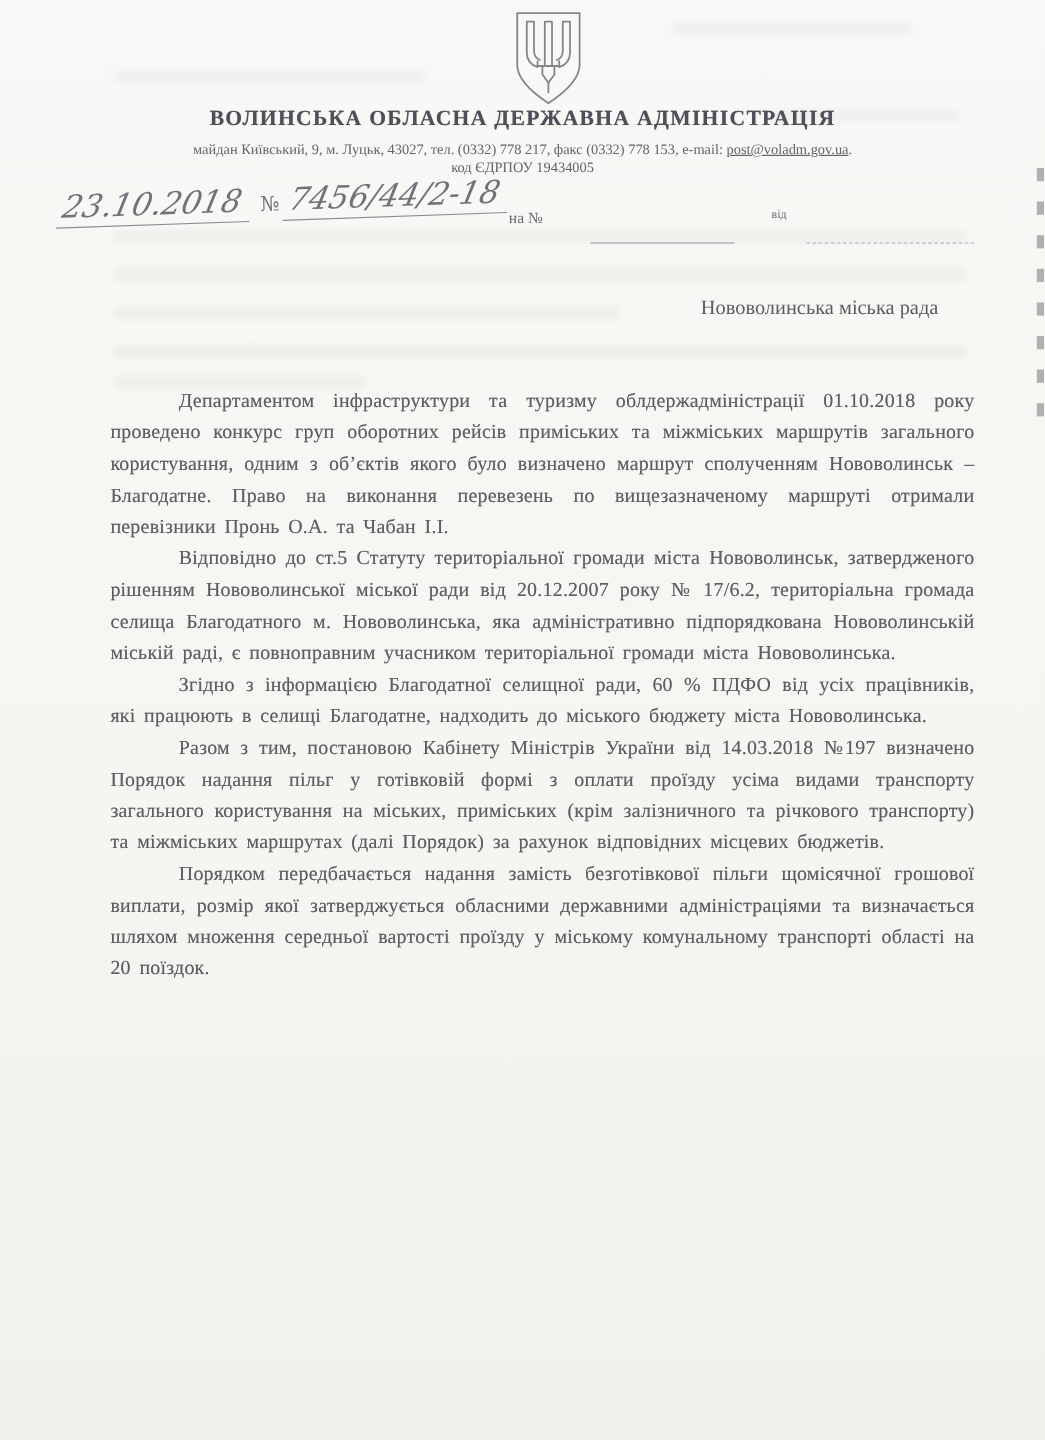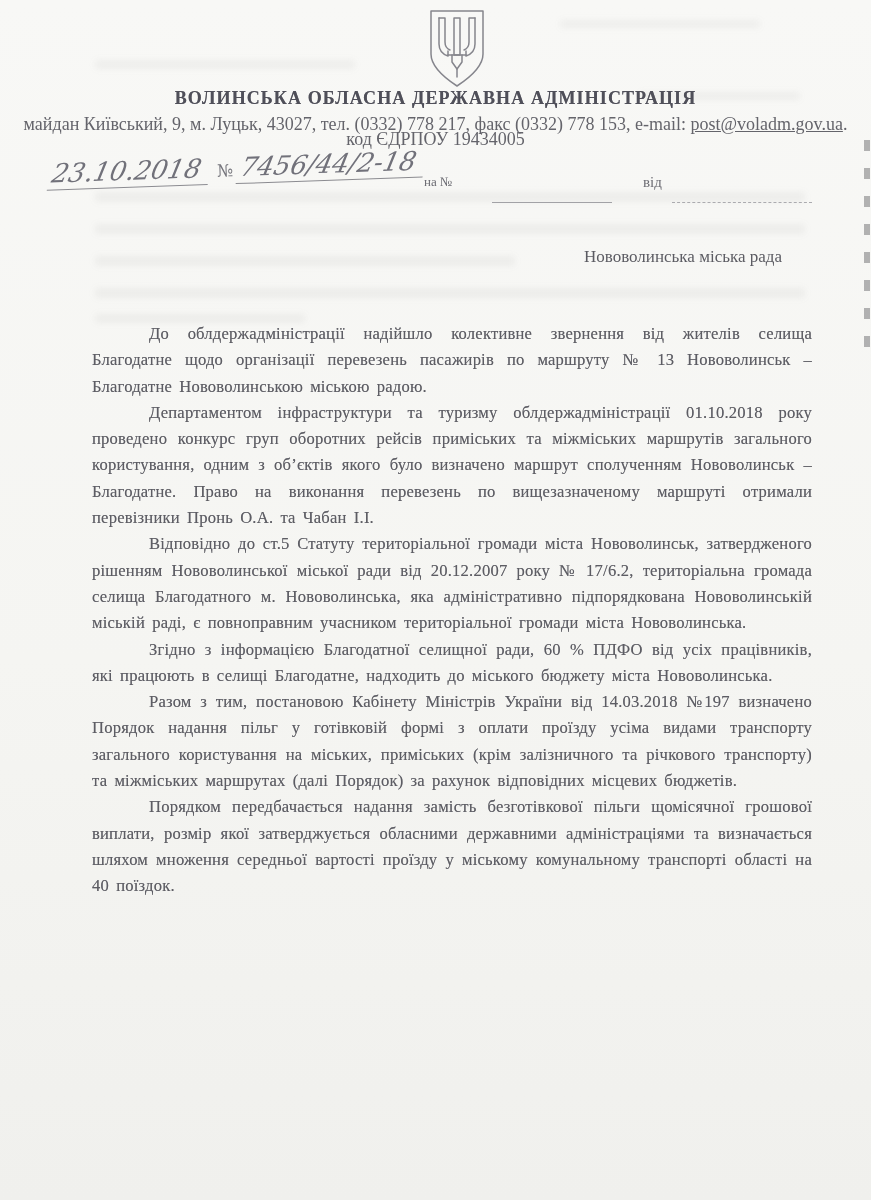--- a/index.html
+++ b/index.html
@@ -14,36 +14,36 @@
   .edge-tick{position:absolute;right:1px;width:6px;height:11px;background:rgba(90,90,96,0.45);filter:blur(0.5px);z-index:0;}
 
   .emblem{position:absolute;top:7px;left:421px;width:72px;height:84px;z-index:1;}
   .org-name{
     position:absolute;top:88px;left:0;width:100%;margin:0;text-align:center;z-index:1;
     font-size:18px;font-weight:bold;letter-spacing:1.1px;color:#4f4f59;
     text-shadow:0 0 0.6px rgba(79,79,89,0.6);
   }
   .addr{
     position:absolute;top:117px;left:0;width:100%;text-align:center;z-index:1;
-    font-size:18px;line-height:15px;color:#64646b;
+    font-size:12px;line-height:15px;color:#64646b;
   }
   .email{text-decoration:underline;color:#64646b;cursor:pointer;}
 
   .ref-row{position:absolute;top:152px;left:0;width:100%;height:62px;z-index:1;}
   .handwriting{
     position:absolute;left:50px;top:0;display:flex;align-items:flex-end;gap:6px;
     font-family:"DejaVu Serif",serif;font-style:italic;font-size:26px;color:#71717a;
     transform:rotate(-2deg);
   }
   .hw{display:inline-block;transform:skewX(-14deg);}
   .hw-underline{border-bottom:1.5px solid #8b8b90;padding:0 10px 1px 2px;}
   .no-sign{font-size:17px;font-style:normal;color:#75757c;padding-bottom:4px;}
   .na-no{position:absolute;left:424px;top:22px;font-size:13px;color:#6b6b72;}
   .blank-line-1{position:absolute;left:492px;top:50px;width:120px;border-bottom:1.4px solid #a2a2a6;}
-  .vid{position:absolute;left:643px;top:22px;font-size:15px;color:#6b6b72;}
+  .vid{position:absolute;left:643px;top:22px;font-size:10px;color:#6b6b72;}
   .blank-line-2{position:absolute;left:672px;top:50px;width:140px;border-bottom:1.4px dashed #ababaf;}
 
   .recipient{position:absolute;left:553px;top:247px;font-size:17px;color:#5b5b62;z-index:1;margin-left:31px;}
 
   .body-text{position:absolute;left:92px;top:321px;width:720px;z-index:1;}
   .body-text p{
     margin:0;text-indent:57px;text-align:justify;
     font-size:16.6px;line-height:26.3px;color:#5d5d64;
     letter-spacing:0.2px;word-spacing:0.17em;
     text-shadow:0 0 0.55px rgba(93,93,100,0.55);
@@ -102,21 +102,20 @@
     </div>
     <span class="na-no">на №</span>
     <span class="blank-line-1"></span>
     <span class="vid">від</span>
     <span class="blank-line-2"></span>
   </div>
 
   <div class="recipient">Нововолинська міська рада</div>
 
   <div class="body-text">
-    <p>До облдержадміністрації надійшло колективне звернення від жителів селища Благодатне щодо організації перевезень пасажирів по маршруту № 13 Нововолинськ – Благодатне Нововолинською міською радою.</p>
     <p>Департаментом інфраструктури та туризму облдержадміністрації 01.10.2018 року проведено конкурс груп оборотних рейсів приміських та міжміських маршрутів загального користування, одним з об’єктів якого було визначено маршрут сполученням Нововолинськ – Благодатне. Право на виконання перевезень по вищезазначеному маршруті отримали перевізники Пронь О.А. та Чабан І.І.</p>
     <p>Відповідно до ст.5 Статуту територіальної громади міста Нововолинськ, затвердженого рішенням Нововолинської міської ради від 20.12.2007 року № 17/6.2, територіальна громада селища Благодатного м. Нововолинська, яка адміністративно підпорядкована Нововолинській міській раді, є повноправним учасником територіальної громади міста Нововолинська.</p>
     <p>Згідно з інформацією Благодатної селищної ради, 60 % ПДФО від усіх працівників, які працюють в селищі Благодатне, надходить до міського бюджету міста Нововолинська.</p>
     <p>Разом з тим, постановою Кабінету Міністрів України від 14.03.2018 №197 визначено Порядок надання пільг у готівковій формі з оплати проїзду усіма видами транспорту загального користування на міських, приміських (крім залізничного та річкового транспорту) та міжміських маршрутах (далі Порядок) за рахунок відповідних місцевих бюджетів.</p>
-    <p>Порядком передбачається надання замість безготівкової пільги щомісячної грошової виплати, розмір якої затверджується обласними державними адміністраціями та визначається шляхом множення середньої вартості проїзду у міському комунальному транспорті області на 40 поїздок.</p>
+    <p>Порядком передбачається надання замість безготівкової пільги щомісячної грошової виплати, розмір якої затверджується обласними державними адміністраціями та визначається шляхом множення середньої вартості проїзду у міському комунальному транспорті області на 20 поїздок.</p>
   </div>
 
 </div>
 
 </body></html>

